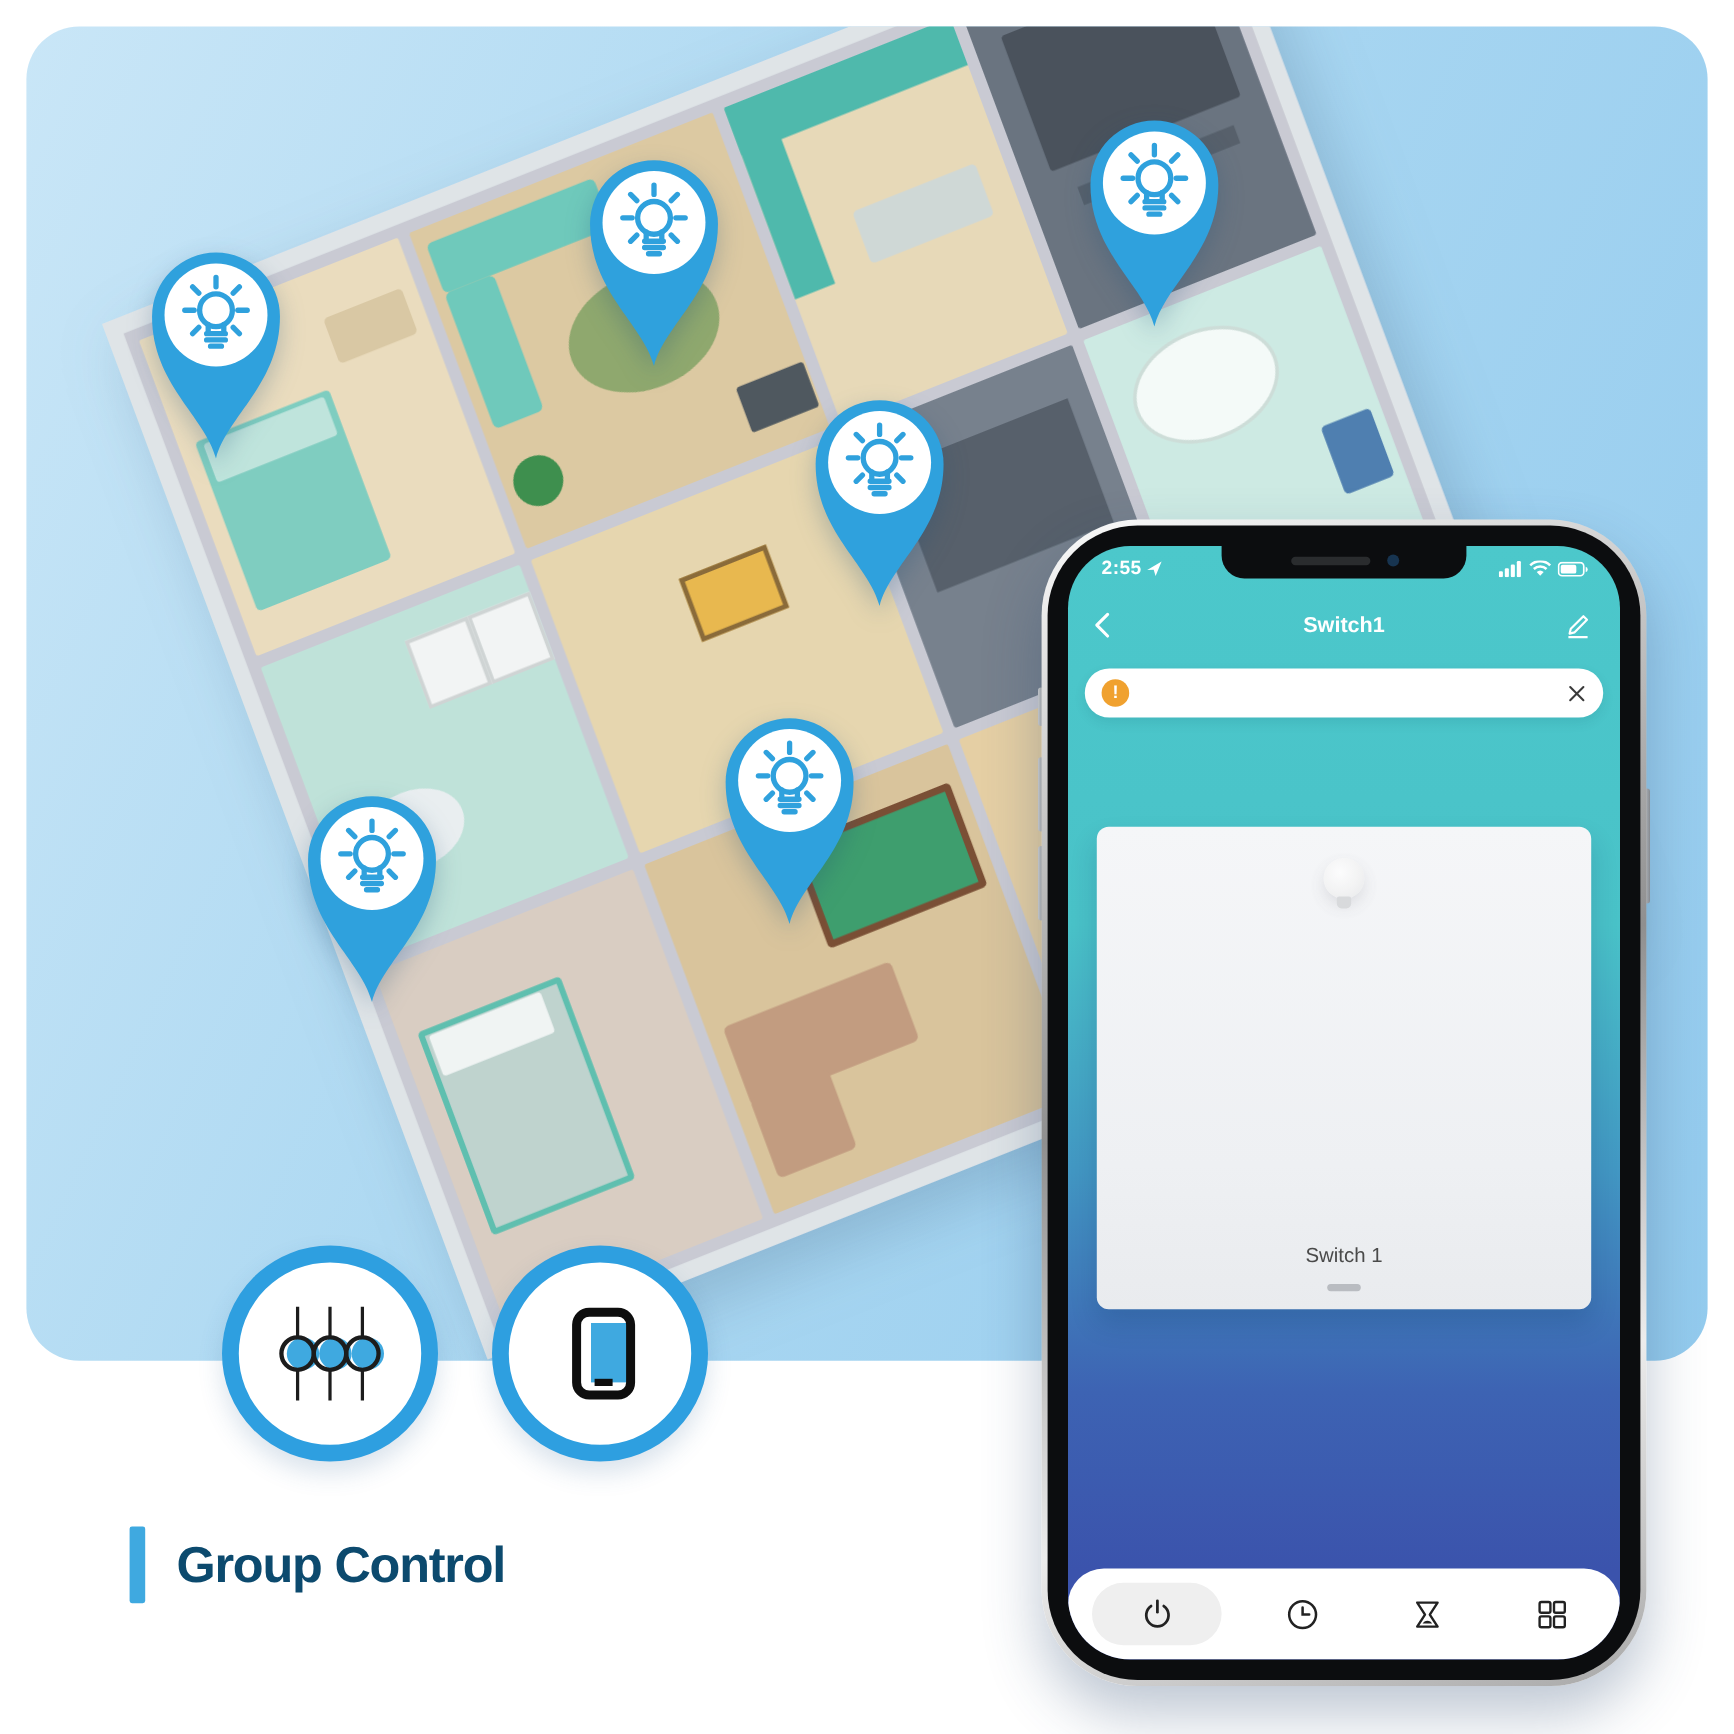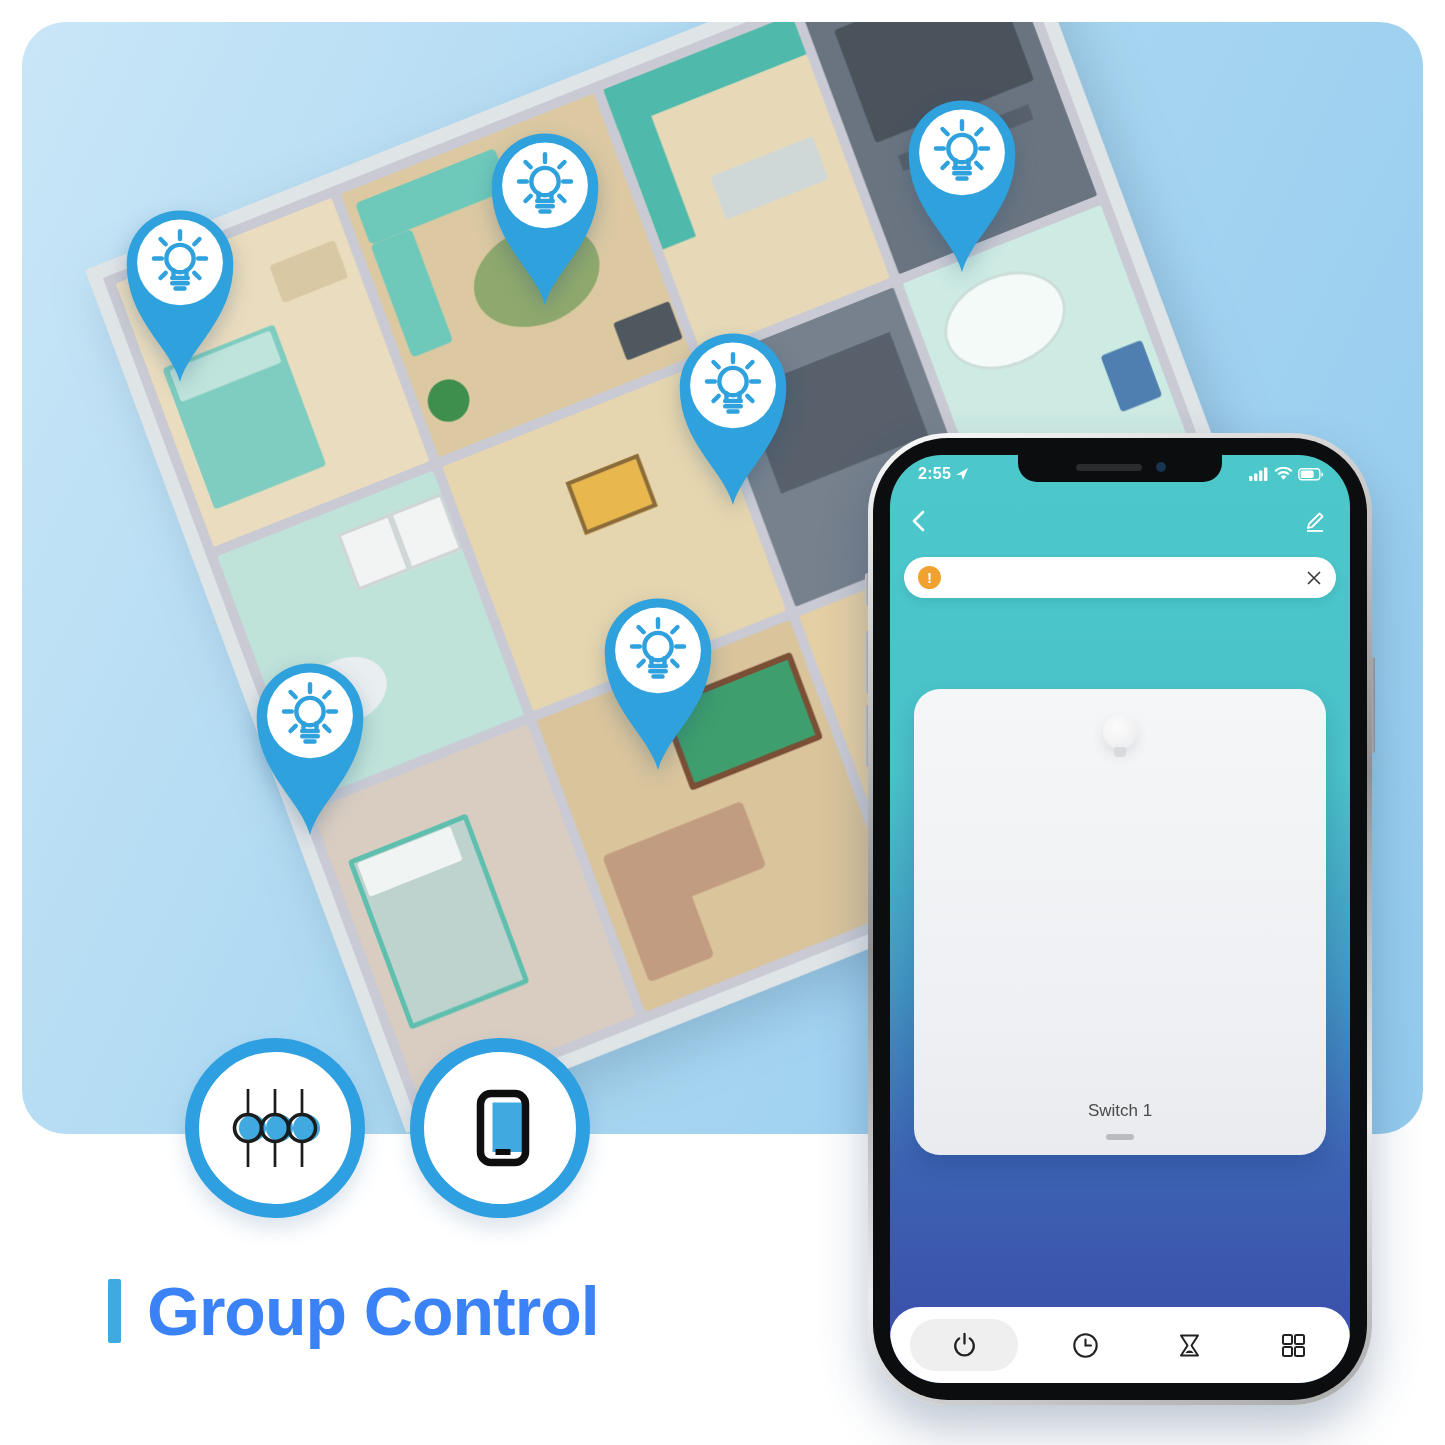--- a/index.html
+++ b/index.html
@@ -33,21 +33,21 @@
   
   .badge{
     position:absolute;width:152px;height:152px;border-radius:50%;
     background:#fff;border:14px solid #2e9fe0;z-index:8;
     display:flex;align-items:center;justify-content:center;
     box-shadow:0 10px 20px rgba(50,100,150,.18);
   }
   
   .caption{position:absolute;left:108px;top:1272px;display:flex;align-items:center;z-index:8;}
   .caption-bar{width:13px;height:64px;background:#3fa9e0;border-radius:2px;}
-  .caption-text{margin-left:26px;font-size:68px;font-weight:bold;color:#3b82f6;letter-spacing:-1px;}
+  .caption-text{margin-left:26px;font-size:42px;font-weight:bold;color:#0c4a6e;letter-spacing:-1px;}
   
   .phone{position:absolute;left:868px;top:433px;width:504px;height:972px;z-index:30;}
   .phone-frame{position:absolute;inset:0;border-radius:80px;
     background:linear-gradient(160deg,#fbfbfb 0%,#cfcfcf 18%,#8f8f8f 45%,#ececec 75%,#a8a8a8 100%);
     box-shadow:0 24px 48px rgba(40,70,110,.30);}
   .phone-bezel{position:absolute;inset:5px;border-radius:75px;background:#0c0d0f;}
   .side-btn{position:absolute;background:linear-gradient(90deg,#d8d8d8,#969696);border-radius:3px;}
   .sb-l1{left:-3px;top:140px;width:5px;height:32px;}
   .sb-l2{left:-3px;top:198px;width:5px;height:62px;}
   .sb-l3{left:-3px;top:272px;width:5px;height:62px;}
@@ -63,21 +63,21 @@
   .sb-right{margin-left:auto;display:flex;align-items:center;gap:5px;}
   .appbar{position:absolute;top:52px;left:0;right:0;height:28px;display:flex;align-items:center;padding:0 22px;z-index:4;}
   .appbar-title{position:absolute;left:0;right:0;text-align:center;color:#fff;font-size:18px;font-weight:600;}
   .banner{position:absolute;top:102px;left:14px;right:14px;background:#fff;border-radius:24px;
     display:flex;align-items:center;padding:9px 14px;gap:11px;z-index:4;
     box-shadow:0 4px 10px rgba(0,60,80,.10);}
   .banner-alert{width:23px;height:23px;border-radius:50%;background:#f0a12f;color:#fff;
     font-size:15px;font-weight:bold;display:flex;align-items:center;justify-content:center;flex:0 0 auto;}
   .banner-text{font-size:13px;color:#333;line-height:1.45;width:286px;}
   .banner-close{margin-left:auto;flex:0 0 auto;cursor:pointer;}
-  .switch-card{position:absolute;top:234px;left:24px;right:24px;height:466px;border-radius:26px;
+  .switch-card{position:absolute;top:234px;left:24px;right:24px;height:402px;border-radius:10px;
     background:linear-gradient(180deg,#f5f6f8 0%,#eef0f3 70%,#e9ebee 100%);
     box-shadow:0 12px 22px rgba(0,30,80,.16);z-index:3;}
   .bulb-hang{position:absolute;top:26px;left:50%;transform:translateX(-50%);width:40px;height:56px;opacity:.75;}
   .bulb-globe{position:absolute;top:0;left:3px;width:34px;height:34px;border-radius:50%;
     background:radial-gradient(circle at 40% 35%,#ffffff 0%,#f2f2f2 55%,#e3e4e6 100%);
     box-shadow:0 6px 12px rgba(120,120,130,.25);}
   .bulb-socket{position:absolute;top:32px;left:14px;width:12px;height:10px;background:#cfd1d4;border-radius:2px 2px 4px 4px;}
   .switch-label{position:absolute;bottom:34px;left:0;right:0;text-align:center;font-size:17px;color:#4a4a4a;}
   .switch-pill{position:absolute;bottom:15px;left:50%;transform:translateX(-50%);width:28px;height:6px;border-radius:3px;background:#b9bcc1;}
   .toolbar{position:absolute;left:0;right:0;bottom:0;height:76px;background:#fff;border-radius:30px 30px 0 0;
@@ -335,20 +335,21 @@
           <rect x="2.6" y="2.6" width="13" height="7.4" rx="1.6" fill="#fff"></rect>
           <path d="M23.4 4.2 v4.6 a2.4 2.4 0 0 0 0 -4.6" fill="#fff"></path>
         </svg>
       </div>
     </div>
 
     <div class="appbar">
       <svg width="13" height="22" viewBox="0 0 13 22" style="cursor:pointer;position:relative;z-index:2">
         <polyline points="11,2 2,11 11,20" fill="none" stroke="#fff" stroke-width="2.6" stroke-linecap="round" stroke-linejoin="round"></polyline>
       </svg>
+      <div class="appbar-title">Switch1</div>
       <svg width="26" height="26" viewBox="0 0 26 26" style="margin-left:auto;cursor:pointer;position:relative;z-index:2">
         <path d="M7 16 L17.5 5.5 L20.5 8.5 L10 19 L6 20 Z" fill="none" stroke="#fff" stroke-width="1.8" stroke-linejoin="round"></path>
         <line x1="5" y1="23" x2="21" y2="23" stroke="#fff" stroke-width="1.8"></line>
       </svg>
     </div>
 
     <div class="banner">
       <div class="banner-alert">!</div>
       <svg class="banner-close" width="16" height="16" viewBox="0 0 16 16">
         <path d="M2.5 2.5 L13.5 13.5 M13.5 2.5 L2.5 13.5" stroke="#3a3a3a" stroke-width="1.7" stroke-linecap="round"></path>

